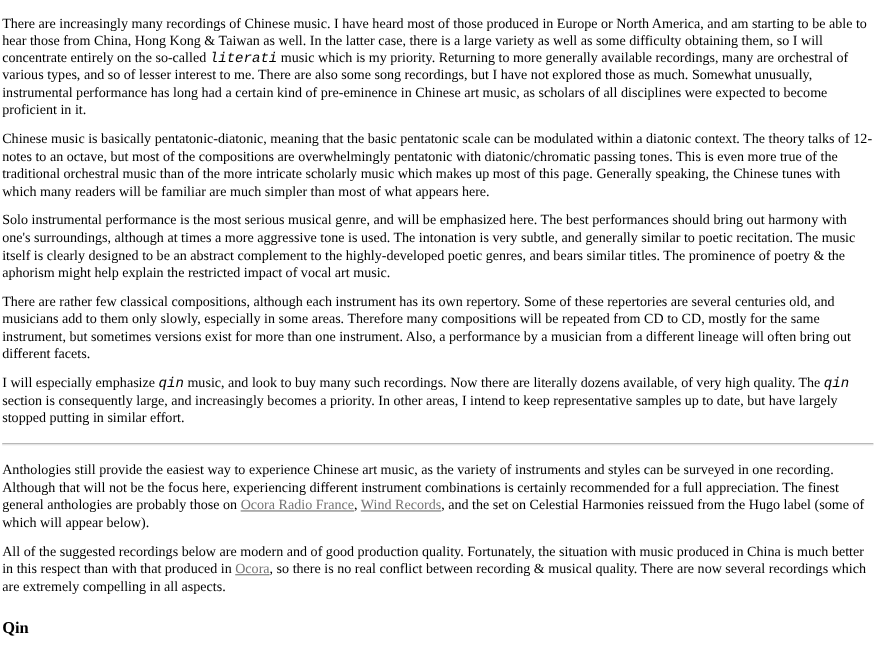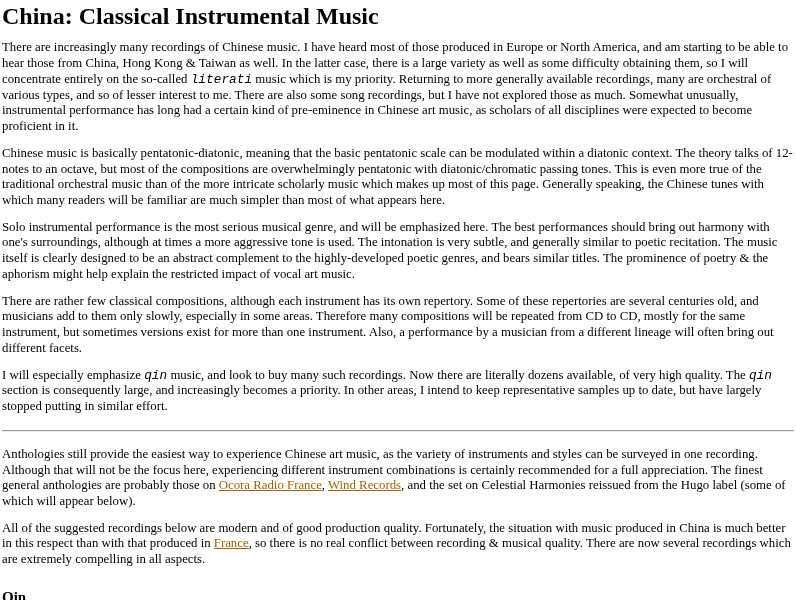--- a/index.html
+++ b/index.html
@@ -30,42 +30,41 @@
     margin: 11px 0;
   }
   hr.divider {
     height: 0;
     border: 0;
     border-top: 1px solid #9a9a9a;
     border-bottom: 1px solid #ededed;
     margin: 15px 0;
   }
   a {
-    color: #a16207;
+    color: #737373;
     text-decoration: underline;
     cursor: pointer;
   }
   i { font-style: italic; font-family: Liberation Mono, monospace; }
 </style>
 </head>
 <body>
 
 <div>
-  <h1 class="page-title">China: Classical Instrumental Music</h1>
 
   <div>
       <p>There are increasingly many recordings of Chinese music. I have heard most of those produced in Europe or North America, and am starting to be able to hear those from China, Hong Kong &amp; Taiwan as well. In the latter case, there is a large variety as well as some difficulty obtaining them, so I will concentrate entirely on the so-called <i>literati</i> music which is my priority. Returning to more generally available recordings, many are orchestral of various types, and so of lesser interest to me. There are also some song recordings, but I have not explored those as much. Somewhat unusually, instrumental performance has long had a certain kind of pre-eminence in Chinese art music, as scholars of all disciplines were expected to become proficient in it.</p>
       <p>Chinese music is basically pentatonic-diatonic, meaning that the basic pentatonic scale can be modulated within a diatonic context. The theory talks of 12-notes to an octave, but most of the compositions are overwhelmingly pentatonic with diatonic/chromatic passing tones. This is even more true of the traditional orchestral music than of the more intricate scholarly music which makes up most of this page. Generally speaking, the Chinese tunes with which many readers will be familiar are much simpler than most of what appears here.</p>
       <p>Solo instrumental performance is the most serious musical genre, and will be emphasized here. The best performances should bring out harmony with one's surroundings, although at times a more aggressive tone is used. The intonation is very subtle, and generally similar to poetic recitation. The music itself is clearly designed to be an abstract complement to the highly-developed poetic genres, and bears similar titles. The prominence of poetry &amp; the aphorism might help explain the restricted impact of vocal art music.</p>
       <p>There are rather few classical compositions, although each instrument has its own repertory. Some of these repertories are several centuries old, and musicians add to them only slowly, especially in some areas. Therefore many compositions will be repeated from CD to CD, mostly for the same instrument, but sometimes versions exist for more than one instrument. Also, a performance by a musician from a different lineage will often bring out different facets.</p>
       <p>I will especially emphasize <i>qin</i> music, and look to buy many such recordings. Now there are literally dozens available, of very high quality. The <i>qin</i> section is consequently large, and increasingly becomes a priority. In other areas, I intend to keep representative samples up to date, but have largely stopped putting in similar effort.</p>
     </div>
 
   <hr class="divider">
 
   <div>
       <p>Anthologies still provide the easiest way to experience Chinese art music, as the variety of instruments and styles can be surveyed in one recording. Although that will not be the focus here, experiencing different instrument combinations is certainly recommended for a full appreciation. The finest general anthologies are probably those on <a href="#">Ocora Radio France</a>, <a href="#">Wind Records</a>, and the set on Celestial Harmonies reissued from the Hugo label (some of which will appear below).</p>
-      <p>All of the suggested recordings below are modern and of good production quality. Fortunately, the situation with music produced in China is much better in this respect than with that produced in <a href="#">France</a>, so there is no real conflict between recording &amp; musical quality. There are now several recordings which are extremely compelling in all aspects.</p>
+      <p>All of the suggested recordings below are modern and of good production quality. Fortunately, the situation with music produced in China is much better in this respect than with that produced in <a href="#">Ocora</a>, so there is no real conflict between recording &amp; musical quality. There are now several recordings which are extremely compelling in all aspects.</p>
     </div>
 
   <h3 class="section-heading">Qin</h3>
 
 </div>
 
 </body></html>

